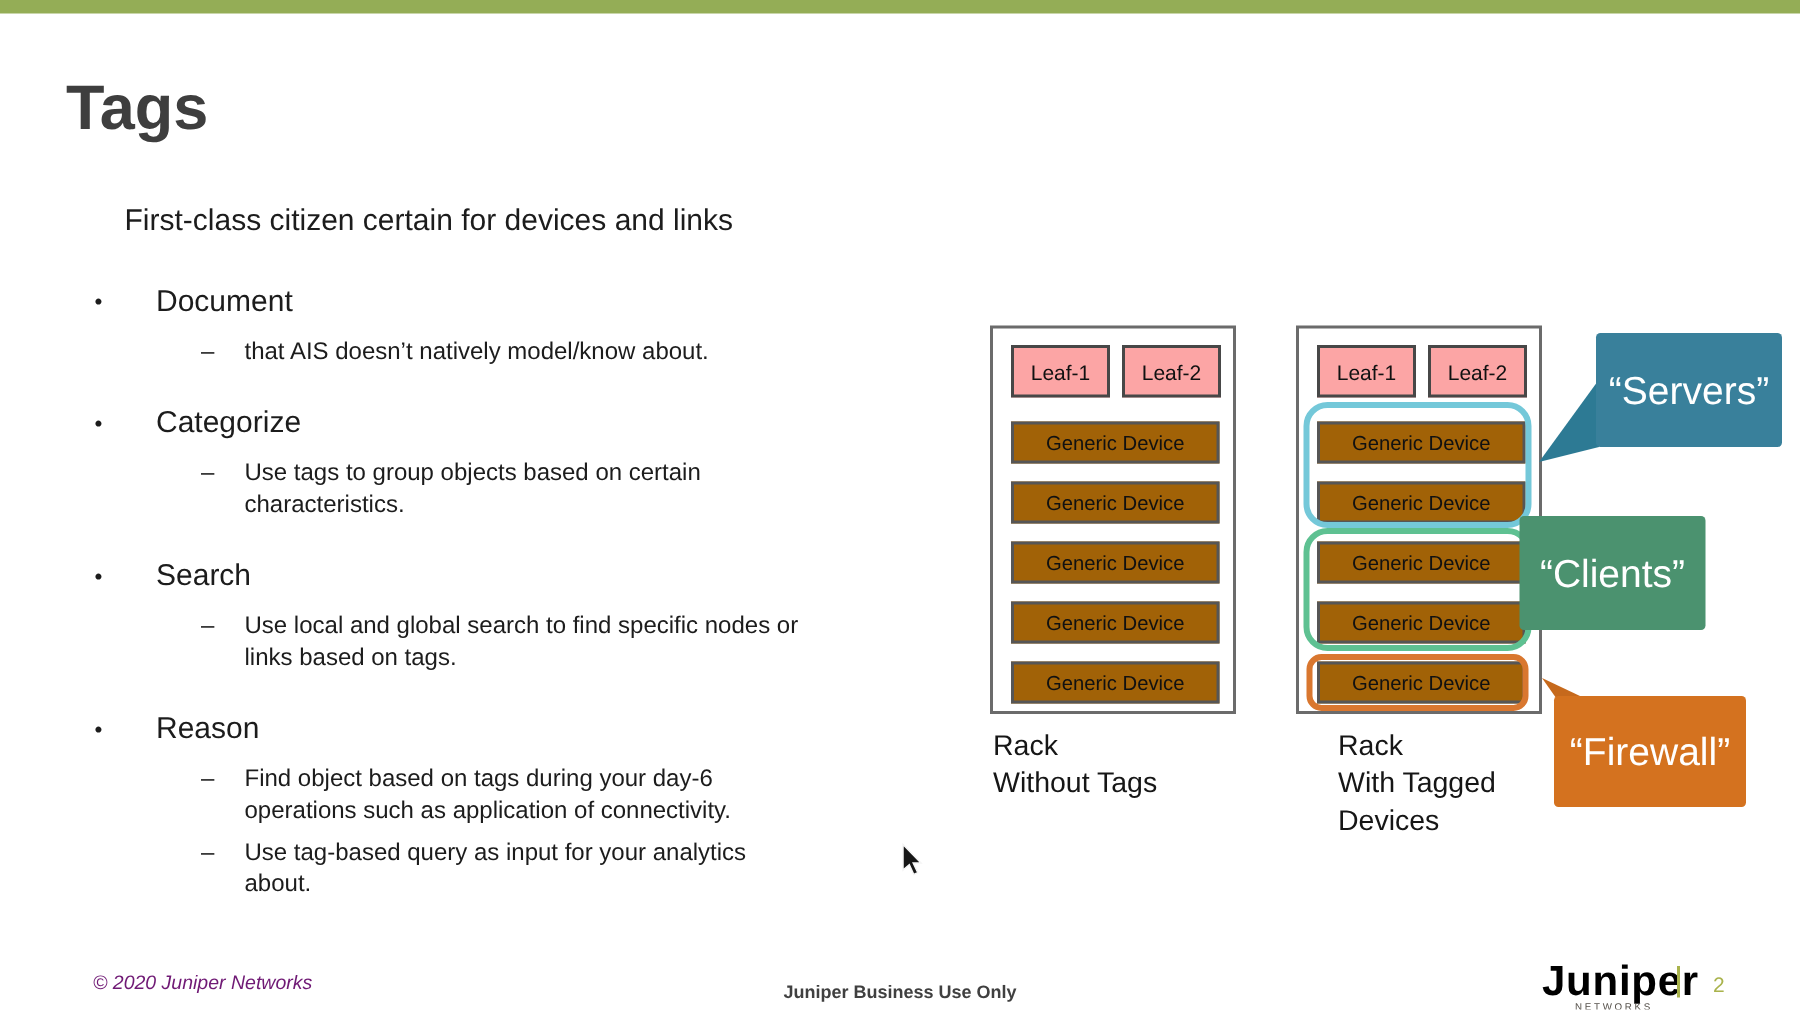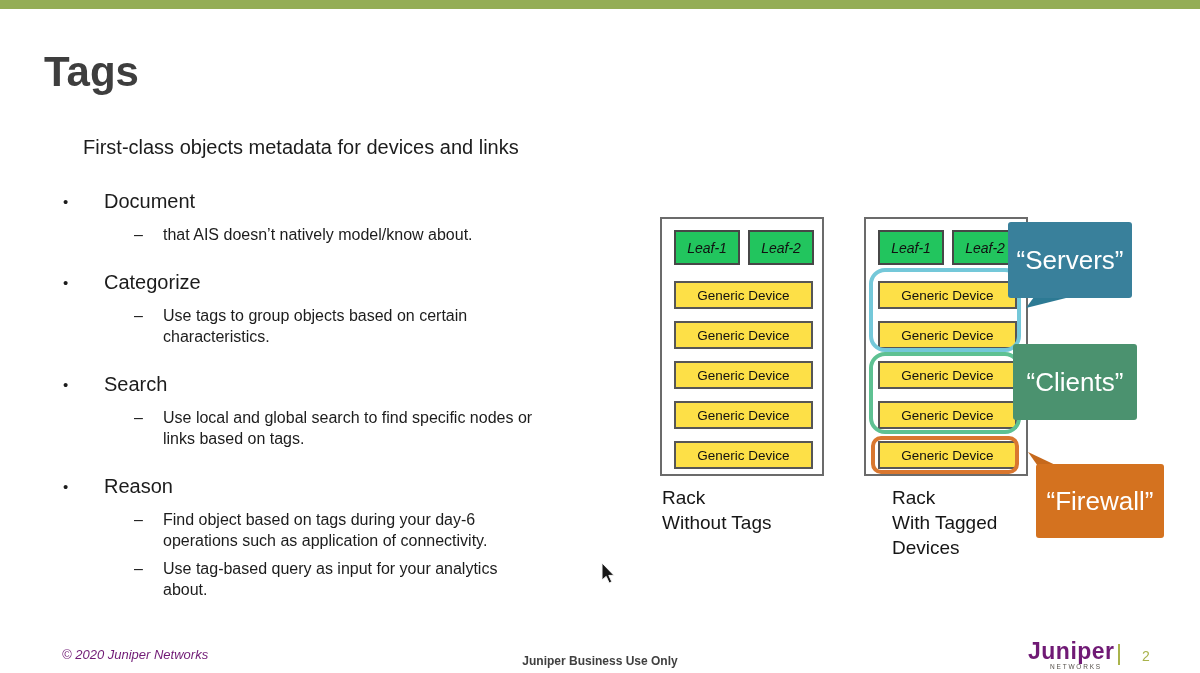--- a/index.html
+++ b/index.html
@@ -19,61 +19,61 @@
   .s-row{display:flex;font-size:16px;line-height:21.5px;padding-left:71px;}
   .s-row + .s-row{margin-top:6px;}
   .s-dash{width:29px;}
 
   
   .rack{position:absolute;top:217px;width:164px;height:259px;background:#fff;
         border:2px solid #6b6b6b;box-sizing:border-box;}
   .rack.left{left:660px;}
   .rack.right{left:864px;}
   .leafrow{display:flex;gap:8px;margin:11px 0 0 12px;}
-  .leaf{width:66px;height:35px;box-sizing:border-box;background:#22c55e;border:2px solid #474747;
-        display:flex;align-items:center;justify-content:center;font-size:14px;color:#111;font-style:italic;}
-  .device{width:139px;height:28px;box-sizing:border-box;background:#fde047;border:2px solid #565656;
+  .leaf{width:66px;height:35px;box-sizing:border-box;background:#fca5a5;border:2px solid #474747;
+        display:flex;align-items:center;justify-content:center;font-size:14px;color:#111;}
+  .device{width:139px;height:28px;box-sizing:border-box;background:#a16207;border:2px solid #565656;
         display:flex;align-items:center;justify-content:center;font-size:13.5px;color:#111;
         margin:12px 0 0 12px;}
   .device.first{margin-top:16px;}
   .ring{position:absolute;box-sizing:border-box;border-radius:16px;pointer-events:none;background:transparent;}
   .ring.servers{left:3px;top:49px;width:152px;height:84px;border:4px solid #74c8d9;}
   .ring.clients{left:3px;top:133px;width:152px;height:82px;border:4px solid #5ec192;}
   .ring.firewall{left:5px;top:217px;width:148px;height:38px;border:4px solid #d9772f;border-radius:10px;}
 
   .rack-label{position:absolute;font-size:19px;line-height:25px;color:#161616;}
   .rack-label.left{left:662px;top:485px;}
   .rack-label.right{left:892px;top:485px;}
 
   
   .bubble{position:absolute;display:flex;align-items:center;justify-content:center;
           color:#fff;font-size:26px;border-radius:3px;}
-  .bubble.servers{left:1008px;top:222px;width:124px;height:76px;background:#39809b;}
+  .bubble.servers{left:1064px;top:222px;width:124px;height:76px;background:#39809b;}
   .bubble.clients{left:1013px;top:344px;width:124px;height:76px;background:#4b926f;}
   .bubble.firewall{left:1036px;top:464px;width:128px;height:74px;background:#d4721f;}
 
   svg.overlay{position:absolute;left:0;top:0;pointer-events:none;}
 
   
   .copyright{position:absolute;left:62px;top:647px;font-size:13px;color:#701a75;font-style:italic;}
   .classification{position:absolute;left:600px;top:654px;transform:translateX(-50%);
                   font-size:12px;font-weight:700;color:#404040;}
   .logo{position:absolute;left:1028px;top:640px;width:80px;text-align:center;line-height:1;}
-  .logo-text{font-size:23px;font-weight:600;color:#701a75;letter-spacing:0.5px;}
+  .logo-text{font-size:28px;font-weight:600;color:#000000;letter-spacing:0.5px;}
   .logo-sub{display:block;font-size:6.5px;letter-spacing:1.8px;color:#55504a;margin-top:1px;text-align:right;padding-right:6px;}
   .footer-divider{position:absolute;left:1118px;top:644px;width:2px;height:21px;background:#a9b34c;}
   .page-num{position:absolute;left:1142px;top:648px;font-size:14px;color:#a9b34c;}
 </style>
 </head>
 <body>
 
 <div class="topbar"></div>
 
 <h1 class="title">Tags</h1>
-<div class="subtitle">First-class objects metadata for devices and links</div>
+<div class="subtitle">First-class citizen certain for devices and links</div>
 
 <div class="bullets">
 
   <div class="bullet">
     <div class="b-row">
       <span class="b-dot">•</span>
       <span class="b-label">Document</span>
     </div>
     <div class="s-row">
       <span class="s-dash">–</span>

